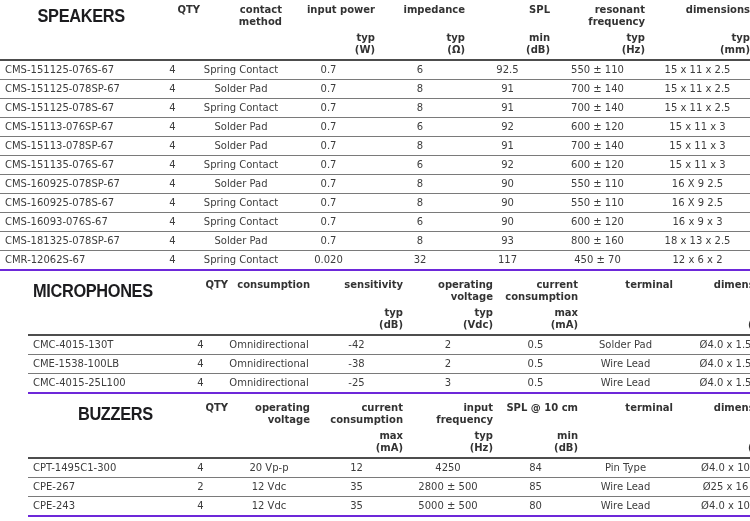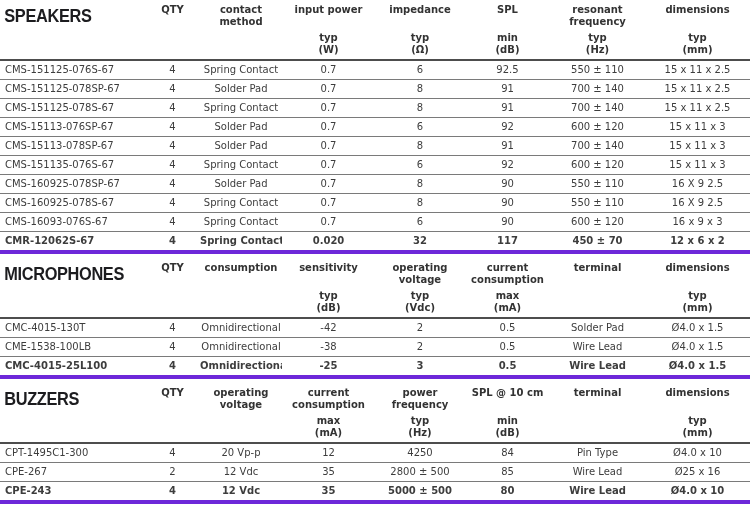--- a/index.html
+++ b/index.html
@@ -10,45 +10,45 @@
     font-family: "DejaVu Sans", "Liberation Sans", sans-serif;
     color: #3d3d3d;
     -webkit-font-smoothing: antialiased;
   }
   main {
     width: 750px;
     padding-top: 2px;
     overflow: hidden;
   }
   section { margin: 0; }
-  section + section { margin-top: 6px; }
+  section + section { margin-top: 6px; padding-left: 28px; }
 
   table {
     border-collapse: collapse;
     table-layout: fixed;
     width: 750px;
   }
   col.w0 { width: 145px; }
   col.w1 { width: 55px; }
   col.w2 { width: 82px; }
   col.w3 { width: 93px; }
   col.w4 { width: 90px; }
   col.w5 { width: 85px; }
   col.w6 { width: 95px; }
   col.w7 { width: 105px; }
 
   thead th {
     vertical-align: top;
-    text-align: center;
+    text-align: right;
     padding: 2px 0 1px 0;
     font-size: 10px;
     font-weight: bold;
     color: #333333;
   }
-  thead th.name-col { text-align: left; }
+  thead th.name-col { text-align: right; }
 
   .section-title {
     font-family: "Liberation Sans", "DejaVu Sans", sans-serif;
     font-weight: 700;
     font-size: 19px;
     letter-spacing: -0.4px;
     color: #1c1c1f;
     white-space: nowrap;
     transform: scaleX(0.86);
     transform-origin: 0 0;
@@ -74,21 +74,21 @@
     border-top: 1px solid #7a7a7a;
     color: #3d3d3d;
     white-space: nowrap;
     overflow: hidden;
   }
   tbody td.name-cell {
     text-align: left;
     padding-left: 5px;
   }
   tbody tr:first-child td { border-top: 2px solid #4d4d4d; margin-top: 48px; }
-  tbody tr:last-child td { border-bottom: 4px solid #6d28d9; font-weight: bold; }
+  tbody tr:last-child td { border-bottom: 2px solid #6d28d9; }
 </style>
 </head>
 <body>
 
 <main>
   <section>
     <table>
       <colgroup>
         <col class="w0">
           <col class="w1">
@@ -250,20 +250,30 @@
             <td class="name-cell">CMS-16093-076S-67</td>
             <td class="">4</td>
             <td class="">Spring Contact</td>
             <td class="">0.7</td>
             <td class="">6</td>
             <td class="">90</td>
             <td class="">600 ± 120</td>
             <td class="">16 x 9 x 3</td>
           </tr>
           <tr>
+            <td class="name-cell">CMS-181325-078SP-67</td>
+            <td class="">4</td>
+            <td class="">Solder Pad</td>
+            <td class="">0.7</td>
+            <td class="">8</td>
+            <td class="">93</td>
+            <td class="">800 ± 160</td>
+            <td class="">18 x 13 x 2.5</td>
+          </tr>
+          <tr>
             <td class="name-cell">CMR-12062S-67</td>
             <td class="">4</td>
             <td class="">Spring Contact</td>
             <td class="">0.020</td>
             <td class="">32</td>
             <td class="">117</td>
             <td class="">450 ± 70</td>
             <td class="">12 x 6 x 2</td>
           </tr>
         </tbody>
@@ -415,21 +425,21 @@
                 <div>current</div>
                 <div>consumption</div>
               </div>
               <div class="col-sub">
                 <div>max</div>
                 <div>(mA)</div>
               </div>
             </th>
             <th>
               <div class="col-label">
-                <div>power</div>
+                <div>input</div>
                 <div>frequency</div>
               </div>
               <div class="col-sub">
                 <div>typ</div>
                 <div>(Hz)</div>
               </div>
             </th>
             <th>
               <div class="col-label">
                 <div>SPL @ 10 cm</div>

